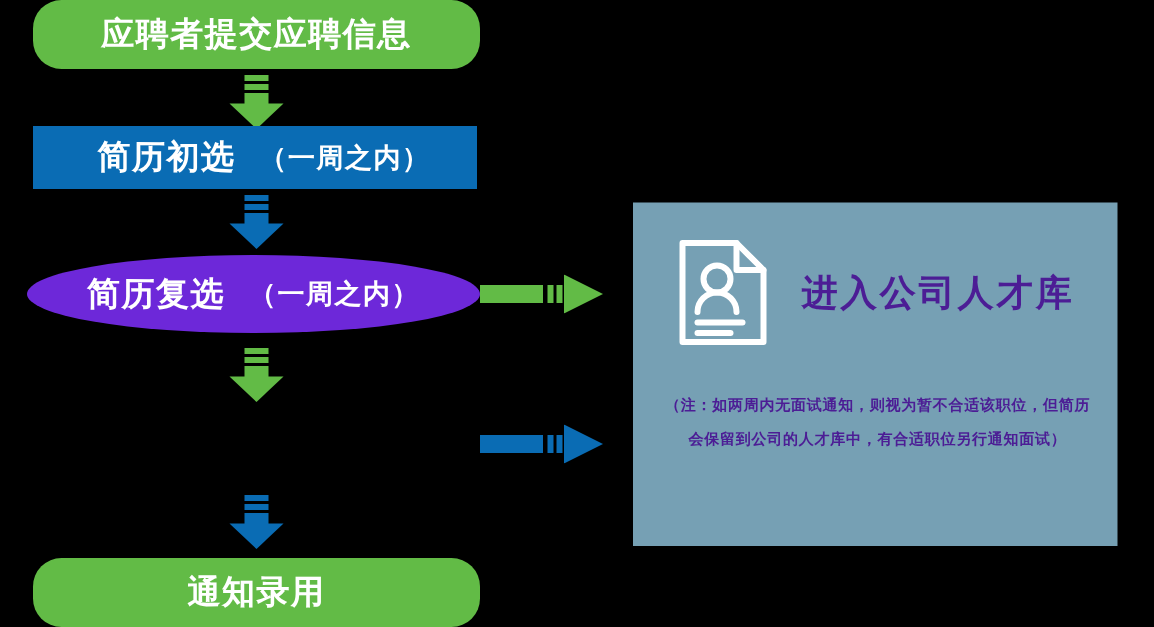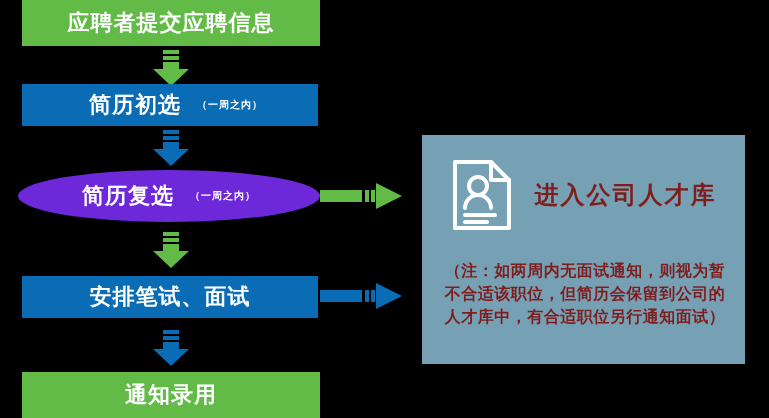--- a/index.html
+++ b/index.html
@@ -22,23 +22,23 @@
     display: flex;
     align-items: center;
     justify-content: center;
     color: #ffffff;
     font-weight: bold;
     letter-spacing: 1px;
     white-space: nowrap;
     box-sizing: border-box;
   }
   .node .main-label { font-size: 22px; }
-  .node .sub-label  { font-size: 10px; margin-left: 16px; font-weight: bold; }
-
-  .node-rect-green { background: #62BB46; }
+  .node .sub-label  { font-size: 18px; margin-left: 16px; font-weight: bold; }
+
+  .node-rect-green { background: #62BB46; border-radius: 19px; }
   .node-rect-blue  { background: #0A6CB4; }
   .node-ellipse    { background: #6d28d9; border-radius: 50%; }
 
   
   .v-arrow {
     position: absolute;
     width: 42px;
     height: 36px;
   }
   .v-arrow svg { display: block; width: 100%; height: 100%; }
@@ -68,33 +68,33 @@
     width: 100%;
     height: 86px;
     display: flex;
     align-items: center;
     justify-content: center;
   }
   #panel-icon { width: 62px; height: 74px; flex: 0 0 auto; }
   #panel-icon svg { display: block; width: 100%; height: 100%; }
   #panel-title {
     margin-left: 22px;
-    color: #7f1d1d;
+    color: #4c1d95;
     font-size: 24px;
     font-weight: bold;
     letter-spacing: 2px;
     white-space: nowrap;
   }
   #panel-note {
     position: absolute;
     left: 18px;
     top: 124px;
     width: 290px;
-    color: #7f1d1d;
-    font-size: 16px;
+    color: #4c1d95;
+    font-size: 10px;
     font-weight: bold;
     line-height: 23px;
     text-align: center;
     letter-spacing: 0.5px;
   }
 </style>
 </head>
 <body>
 
 <div id="canvas">
@@ -142,23 +142,20 @@
 
   <div class="v-arrow" style="left:150px; top:232px;">
     <svg viewBox="0 0 42 36" preserveAspectRatio="none">
       <rect x="13" y="0" width="16" height="4" fill="#62BB46"></rect>
       <rect x="13" y="6" width="16" height="4" fill="#62BB46"></rect>
       <rect x="13" y="12" width="16" height="8" fill="#62BB46"></rect>
       <polygon points="3,19 39,19 21,36" fill="#62BB46"></polygon>
     </svg>
   </div>
 
-  <div class="node node-rect-blue" style="left:22px; top:276px; width:296px; height:42px;">
-    <span class="main-label">安排笔试、面试</span>
-  </div>
 
   <div class="h-arrow" style="left:320px; top:283px;">
     <svg viewBox="0 0 82 26" preserveAspectRatio="none">
       <rect x="0" y="7" width="42" height="12" fill="#0A6CB4"></rect>
       <rect x="45" y="7" width="4" height="12" fill="#0A6CB4"></rect>
       <rect x="51" y="7" width="4" height="12" fill="#0A6CB4"></rect>
       <polygon points="56,0 56,26 82,13" fill="#0A6CB4"></polygon>
     </svg>
   </div>
 

